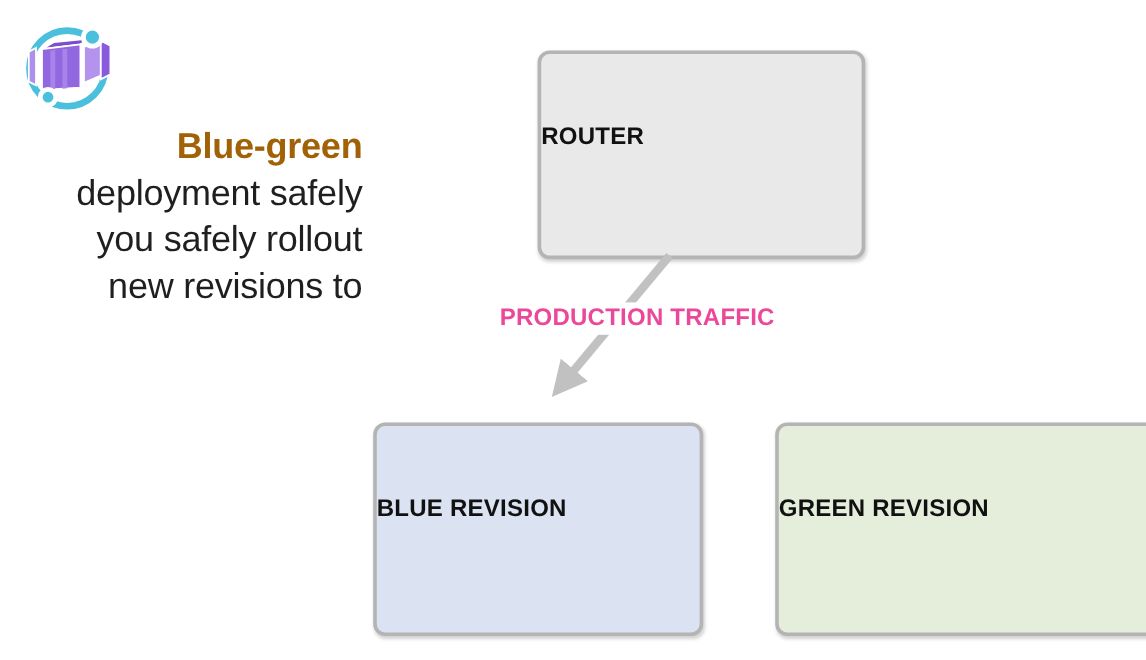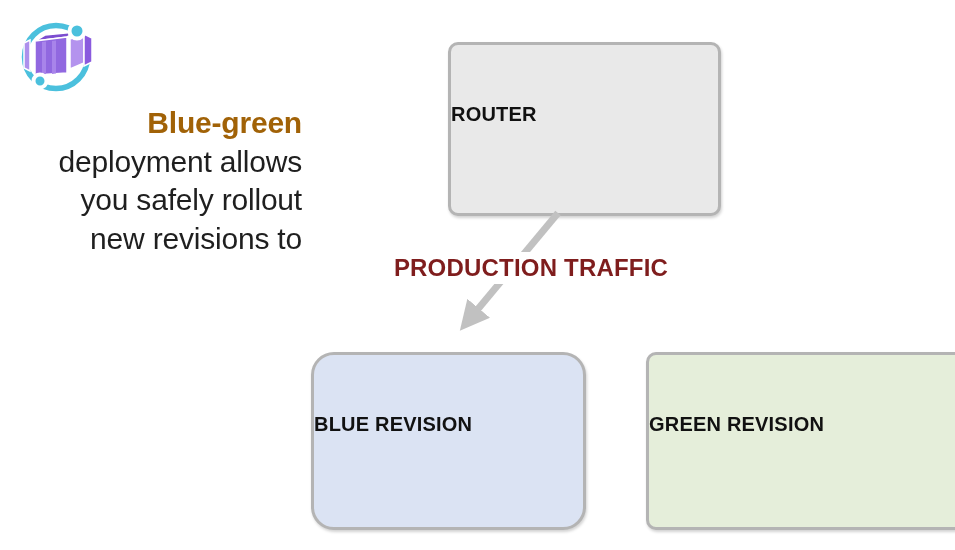--- a/index.html
+++ b/index.html
@@ -18,27 +18,27 @@
     position:absolute; box-sizing:border-box;
     border:3px solid #b4b4b4; border-radius:10px;
     box-shadow:1px 2px 3px rgba(0,0,0,0.18);
     text-align:left; padding-top:58px;
   }
   .box-label {
     font-weight:700; font-size:20px; color:#111; letter-spacing:0.2px;
     white-space:nowrap;
   }
   .router { left:448px; top:42px;  width:273px; height:174px; background:#e9e9e9; }
-  .blue   { left:311px; top:352px; width:275px; height:178px; background:#dbe3f3;border-radius:23px; }
+  .blue   { left:311px; top:352px; width:275px; height:178px; background:#dbe3f3; }
   .green  { left:646px; top:352px; width:321px; height:178px; background:#e5eeda; }
   .arrow-layer { position:absolute; left:0; top:0; width:955px; height:550px; pointer-events:none; }
   .traffic-label {
     position:absolute; top:252px; left:531px; transform:translateX(-50%);
     background:#ffffff; padding:2px 7px;
-    font-weight:700; font-size:24px; color:#7f1d1d; white-space:nowrap;
+    font-weight:700; font-size:20px; color:#ec4899; white-space:nowrap;
     letter-spacing:0.2px;
   }
 </style>
 </head>
 <body>
 
 <div class="canvas">
 
   <svg class="logo" viewBox="0 0 78 86">
     <circle cx="38" cy="45" r="31.5" fill="none" stroke-width="5.5" stroke="#4bc0dd"></circle>
@@ -48,21 +48,21 @@
     <polygon points="24,30 28,29.6 28,62 24,62.4" fill="#a884ea"></polygon>
     <polygon points="34,29 38,28.6 38,61.5 34,62" fill="#a884ea"></polygon>
     <polygon points="52,27 66,22 66,51 52,57" stroke="#fff" stroke-width="1.5" fill="#b493ee"></polygon>
     <polygon points="66,22 74,26 74,50 66,54" stroke="#fff" stroke-width="1.5" fill="#8a5ade"></polygon>
     <circle cx="59" cy="19" r="7.5" stroke="#fff" stroke-width="4" fill="#4bc0dd"></circle>
     <circle cx="22" cy="69" r="6.5" stroke="#fff" stroke-width="4" fill="#4bc0dd"></circle>
   </svg>
 
   <div class="intro">
     <div class="lead">Blue-green</div>
-    <div>deployment allows</div>
+    <div>deployment safely</div>
     <div>you safely rollout</div>
     <div>new revisions to</div>
   </div>
 
   <div class="box router">
     <span class="box-label">ROUTER</span>
   </div>
 
   <div class="box blue">
     <span class="box-label">BLUE REVISION</span>

